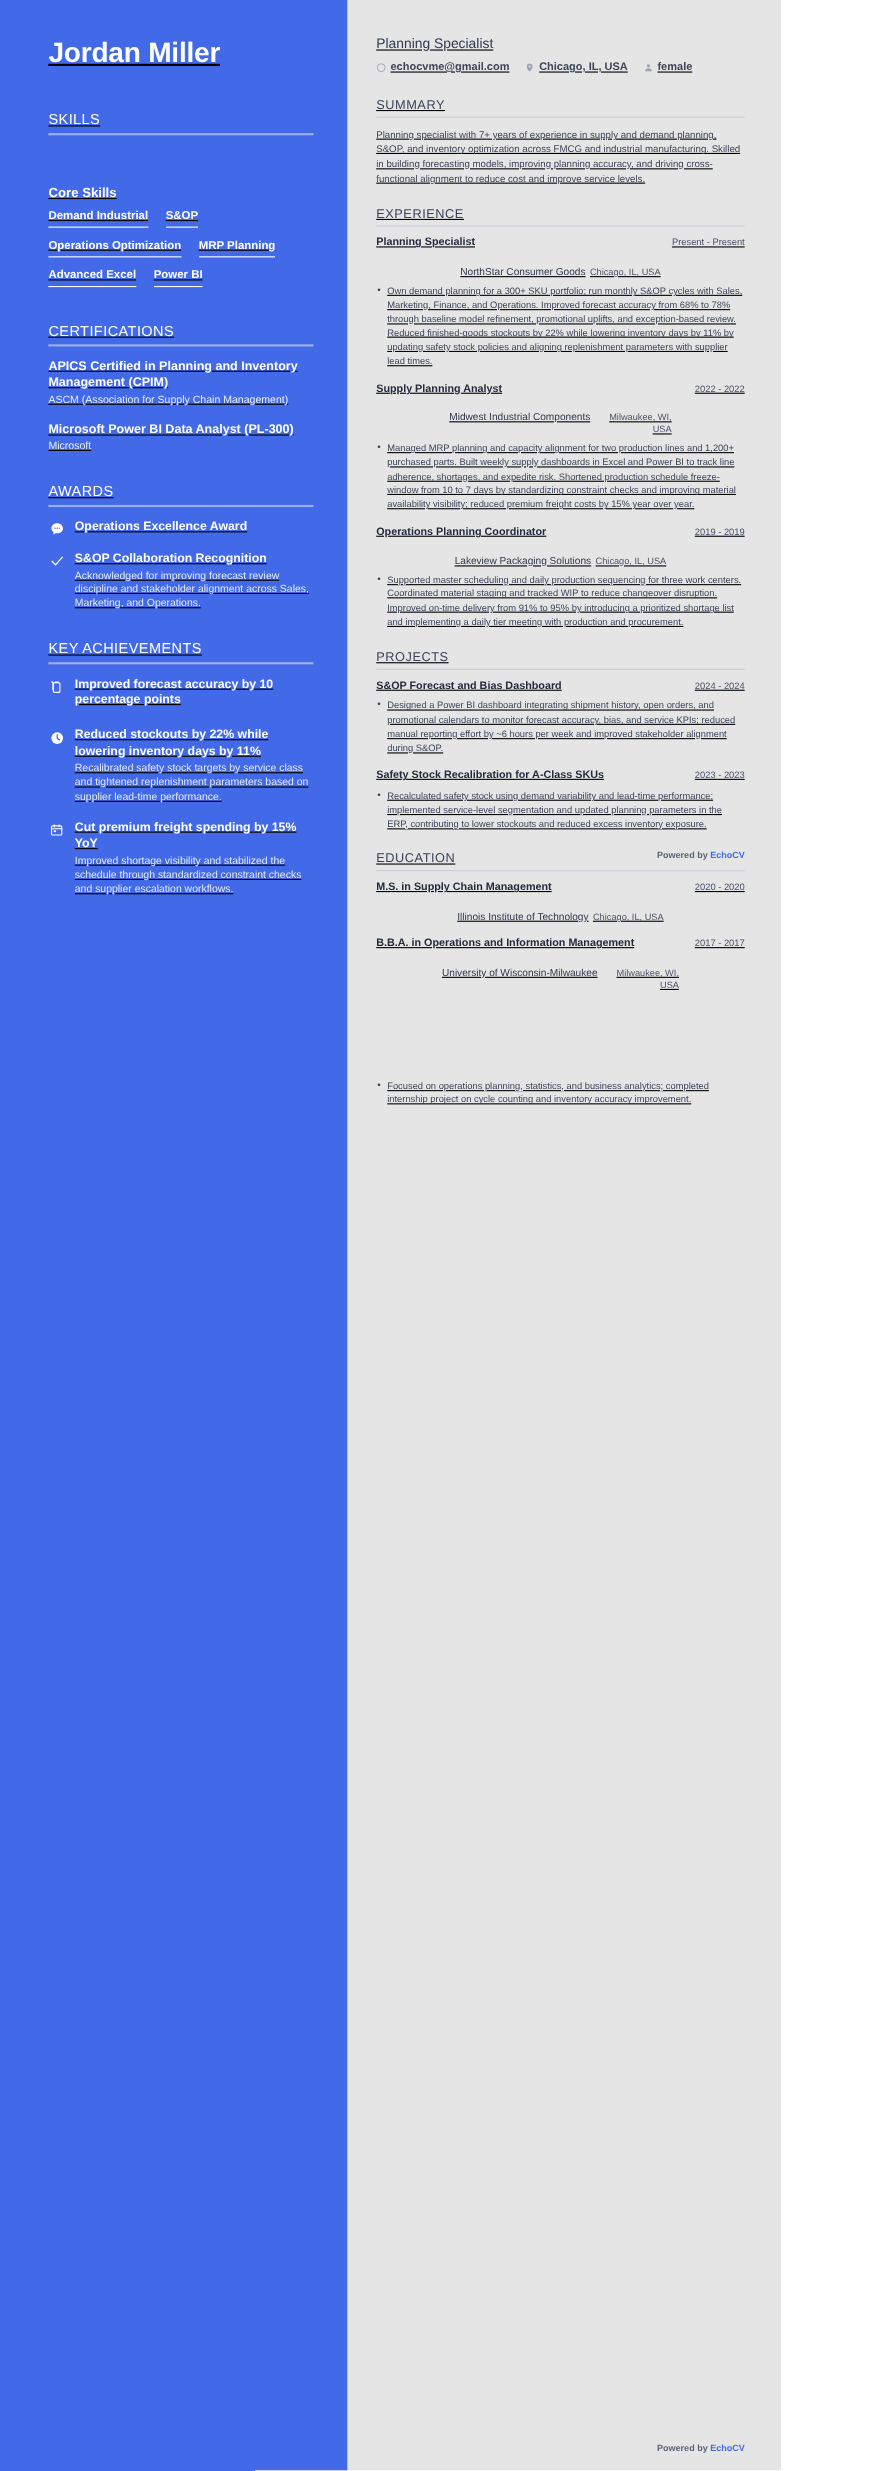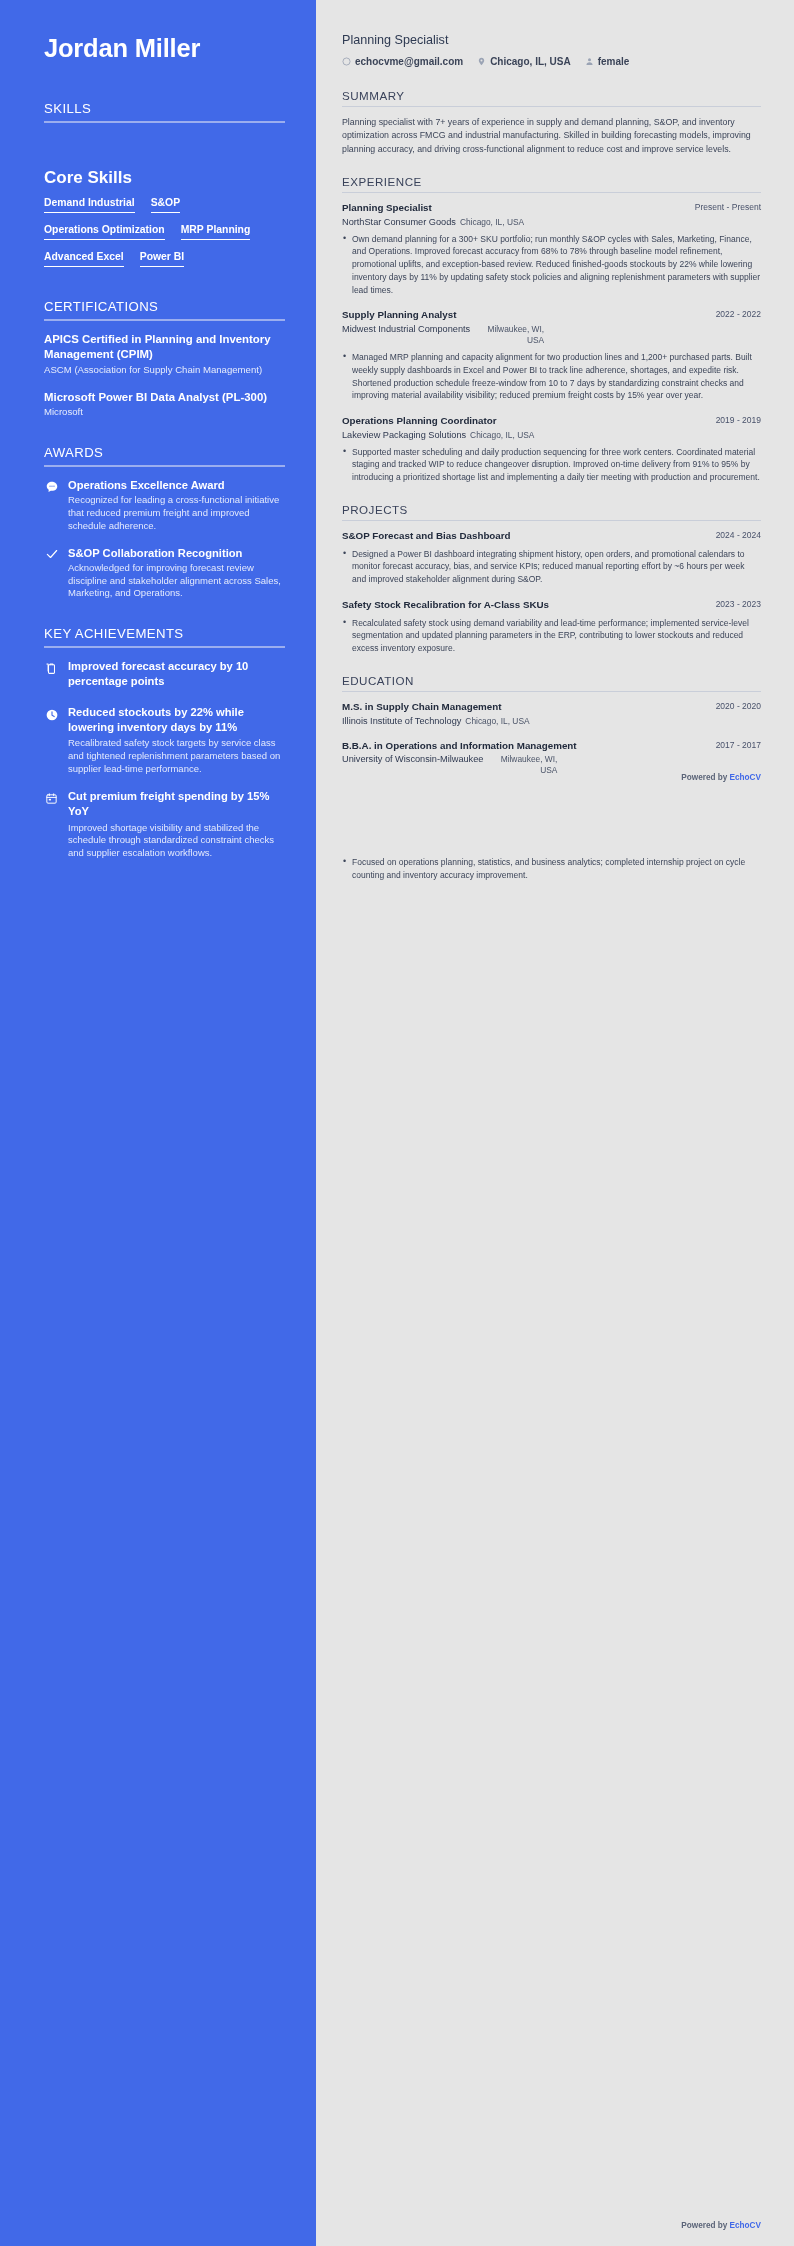--- a/index.html
+++ b/index.html
@@ -4,21 +4,21 @@
 <style>
   * { box-sizing: border-box; margin: 0; padding: 0; }
   html, body { width: 794px; }
   body {
     font-family: "Liberation Sans", sans-serif;
     background: #ffffff;
     width: 794px;
     min-height: 2246px;
     position: relative;
   }
-  .page { position: relative; width: 794px; min-height: 2246px; display: flex; align-items: stretch; }
+  .page { position: relative; width: 710px; min-height: 2246px; display: flex; align-items: stretch; text-decoration: underline; }
 
   
   .sidebar {
     width: 316px;
     background: #4169E8;
     color: #ffffff;
     padding: 34px 31px 40px 44px;
     flex: 0 0 316px;
   }
   .cand-name {
@@ -33,21 +33,21 @@
   .side-sec-title {
     font-size: 13.2px;
     letter-spacing: 0.4px;
     font-weight: 400;
     color: #ffffff;
     margin-bottom: 5px;
   }
   .side-rule { height: 2px; background: #b9c6f2; opacity: .75; margin-bottom: 11px; }
 
   .sub-head {
-    font-size: 17px;
+    font-size: 12px;
     font-weight: bold;
     color: #fff;
     margin-bottom: 9px;
     margin-top: 45px;
   }
   .tags { display: flex; flex-wrap: wrap; gap: 5px 16px; }
   .tag {
     font-size: 10.4px;
     font-weight: bold;
     color: #ffffff;
@@ -126,21 +126,21 @@
   }
   .sec-rule { height: 1px; background: #c9ced9; margin-bottom: 9px; }
   .sec { margin-bottom: 19px; }
 
   .summary-tx { font-size: 8.8px; line-height: 1.52; color: #3c4559; }
 
   .entry { margin-bottom: 13px; }
   .entry-top { display: flex; justify-content: space-between; align-items: flex-start; gap: 10px; }
   .entry-title { font-size: 9.8px; font-weight: bold; color: #222b3d; line-height: 1.3; }
   .entry-dates { font-size: 8.5px; color: #4a5praise; color: #48516a; white-space: nowrap; flex: 0 0 auto; text-align: right; }
-  .entry-sub { display: flex; justify-content: flex-start; align-items: flex-start; gap: 4px; margin-top: 2px; }
+  .entry-sub { display: flex; justify-content: center; align-items: flex-start; gap: 4px; margin-top: 14px; }
   .entry-org { font-size: 9.2px; color: #2f3950; }
   .entry-loc { font-size: 8.4px; color: #4b5468; text-align: right; max-width: 70px; line-height: 1.3; }
   ul.bullets { list-style: none; margin: 5px 0 0 0; padding: 0; }
   ul.bullets li {
     font-size: 8.5px; line-height: 1.5; color: #3c4559;
     padding-left: 10px; position: relative; margin-bottom: 1px;
   }
   ul.bullets li:before {
     content: "•"; position: absolute; left: 1px; top: -1px; font-size: 9px; color: #3c4559;
   }
@@ -210,21 +210,20 @@
             <div class="award-icon">
               <svg width="14" height="14" viewBox="0 0 24 24" fill="currentColor">
                 <path d="M12 3C6.9 3 3 6.4 3 10.6c0 2.4 1.3 4.5 3.4 5.9L6 20.5l3.9-2.1c.7.1 1.4.2 2.1.2 5.1 0 9-3.4 9-7.6S17.1 3 12 3z"></path>
                 <circle cx="8.6" cy="10.6" r="1.05" fill="#4169E8"></circle>
                 <circle cx="12" cy="10.6" r="1.05" fill="#4169E8"></circle>
                 <circle cx="15.4" cy="10.6" r="1.05" fill="#4169E8"></circle>
               </svg>
             </div>
             <div class="award-body">
               <div class="award-title">Operations Excellence Award</div>
-              <div class="award-desc">Recognized for leading a cross-functional initiative that reduced premium freight and improved schedule adherence.</div>
             </div>
           </div>
           <div class="award">
             <div class="award-icon">
               <svg width="14" height="14" viewBox="0 0 24 24" fill="none" stroke="currentColor" stroke-width="2" stroke-linecap="round" stroke-linejoin="round">
                 <polyline points="4 12.5 9.5 18 20 6"></polyline>
               </svg>
             </div>
             <div class="award-body">
               <div class="award-title">S&amp;OP Collaboration Recognition</div>

